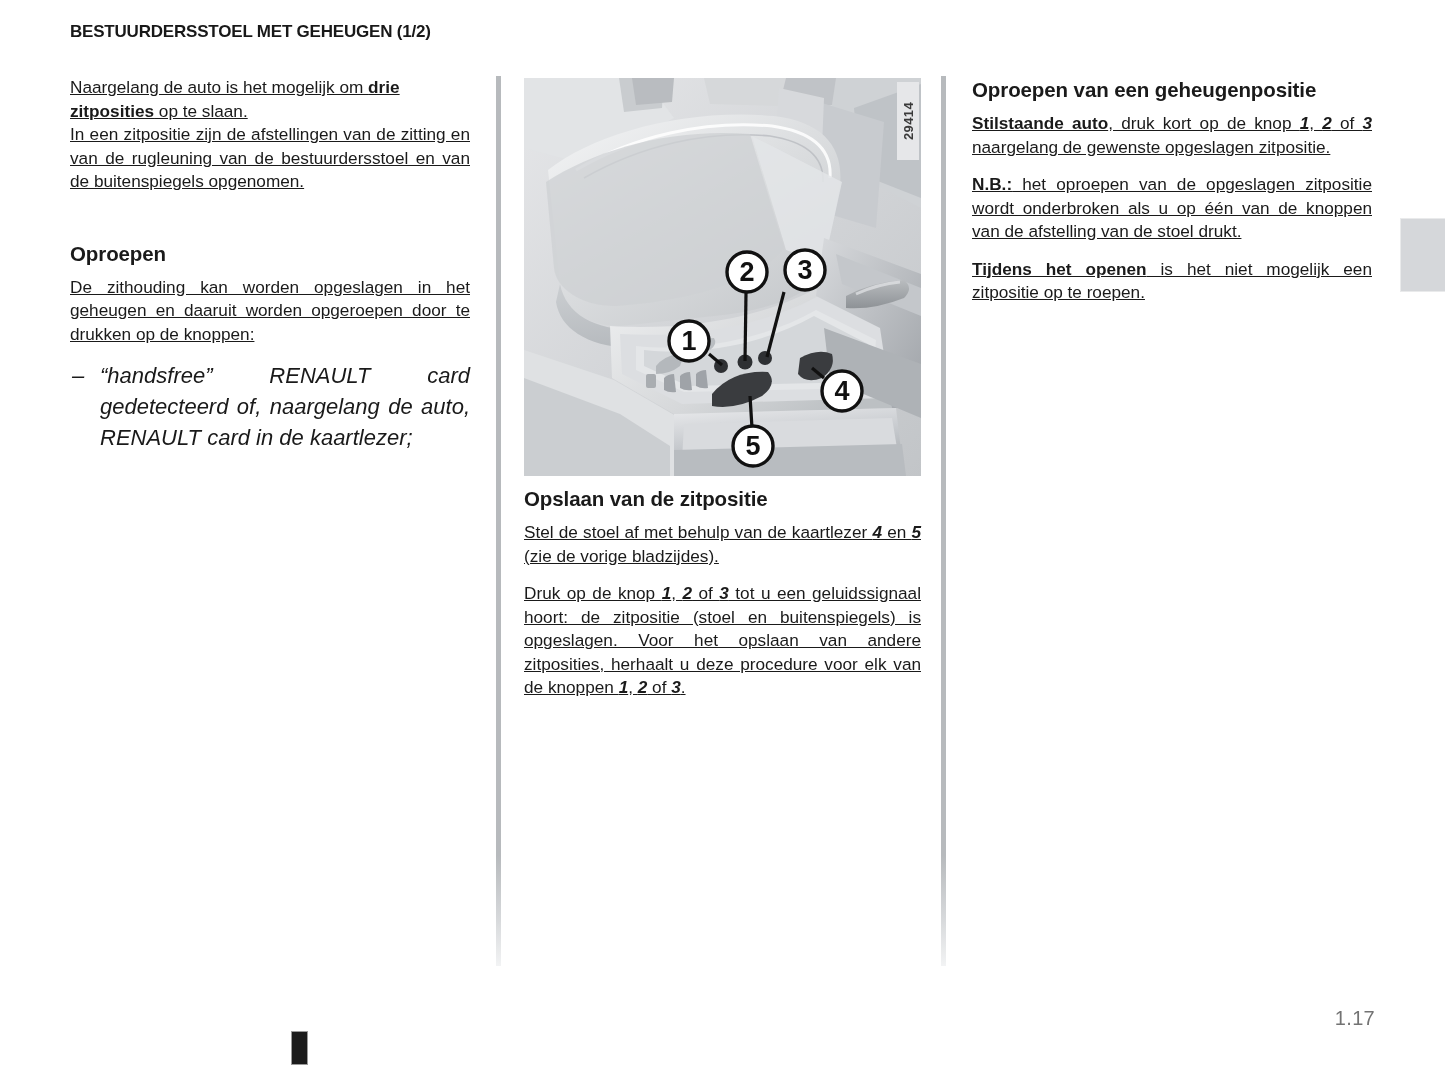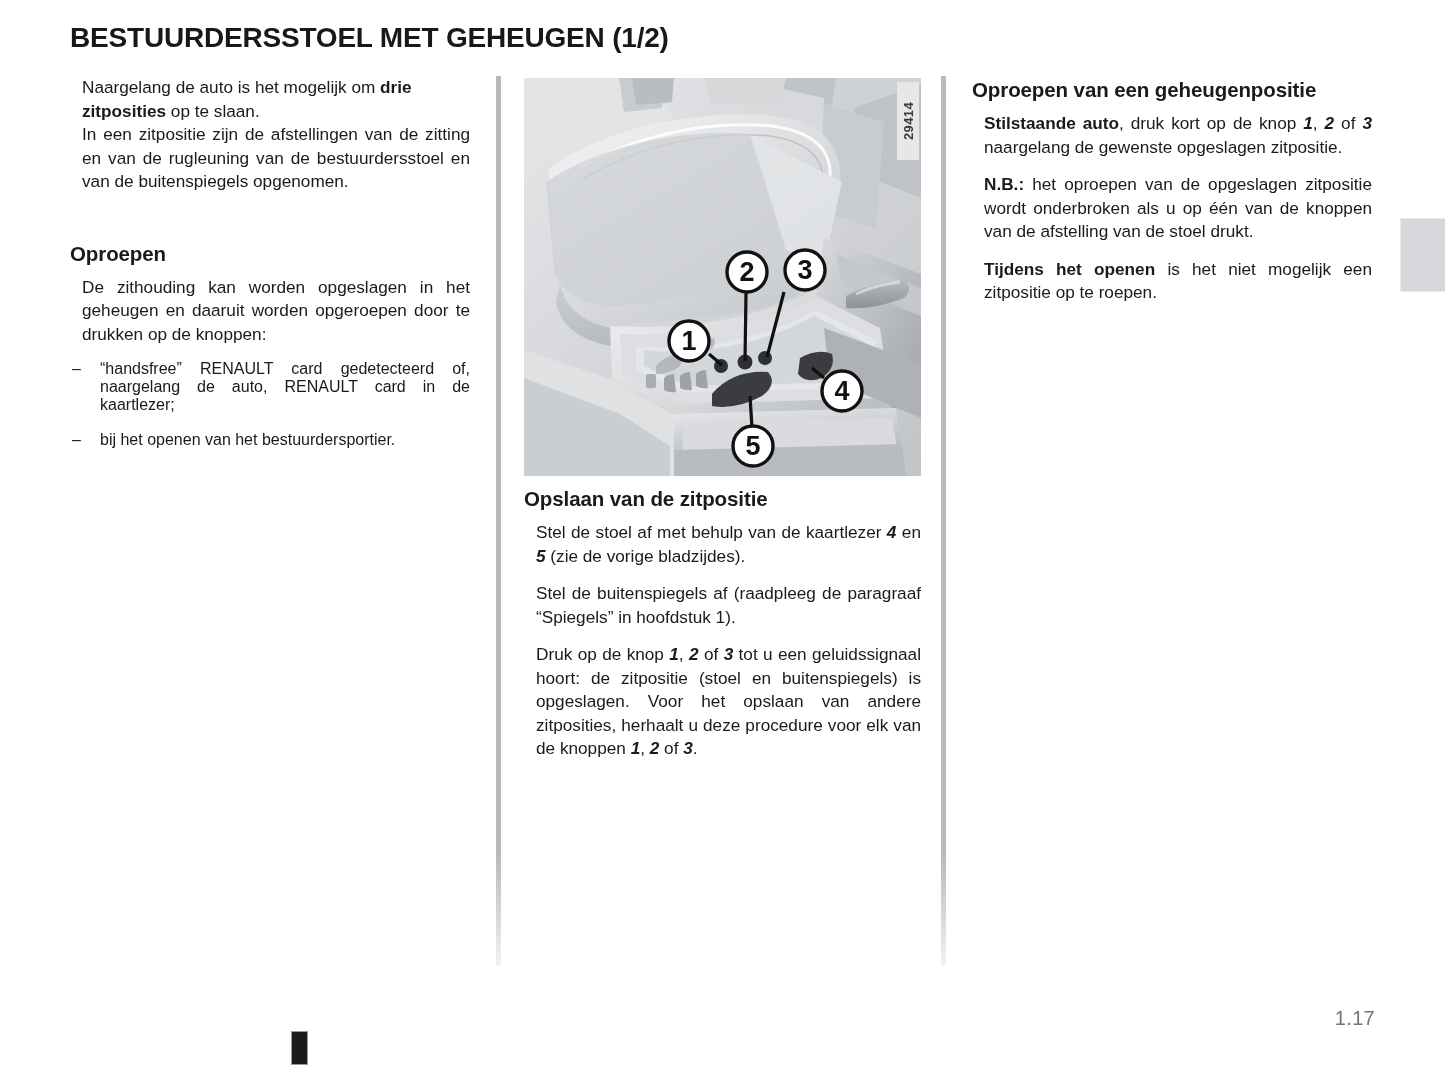--- a/index.html
+++ b/index.html
@@ -14,21 +14,21 @@
     overflow: hidden;
     font-family: "Liberation Sans", sans-serif;
     color: #1a1a1a;
   }
 
   
   .page-title {
     position: absolute;
     left: 70px;
     top: 22px;
-    font-size: 28px;
+    font-size: 17px;
     font-weight: bold;
     letter-spacing: -0.2px;
     color: #181818;
     white-space: nowrap;
   }
 
   
   .col-sep {
     position: absolute;
     top: 76px;
@@ -53,25 +53,26 @@
     border-left: 1px solid #e9eaeb;
     border-bottom: 1px solid #e9eaeb;
   }
 
   
   .col { position: absolute; }
   .col-left   { left: 70px;  top: 76px;  width: 400px; }
   .col-right  { left: 972px; top: 76px;  width: 400px; }
 
   p.body {
-    margin: 0 0 14px 12px;
+    margin: 0 0 14px 0;
     font-size: 17.2px;
     line-height: 23.5px;
     text-align: justify;
     text-justify: inter-word;
+    text-decoration: underline;
   }
   p.body.tight { margin-bottom: 0; }
   p.body.nojust { text-align: left; }
 
   h2.section {
     margin: 0 0 9px 0;
     font-size: 20.5px;
     font-weight: bold;
     line-height: 27px;
     letter-spacing: -0.1px;
@@ -80,23 +81,24 @@
 
   b { font-weight: bold; }
   i.num { font-style: italic; font-weight: bold; }
 
   
   ul.dashlist { list-style: none; margin: 0; padding: 0; }
   ul.dashlist li {
     position: relative;
     padding-left: 30px;
     margin-bottom: 17px;
-    font-size: 16px;
-    line-height: 18px;
+    font-size: 22px;
+    line-height: 31px;
     text-align: justify;
+    font-style: italic;
   }
   ul.dashlist li::before {
     content: "\2013";
     position: absolute;
     left: 2px;
     top: 0;
   }
 
   
   .figure {
@@ -164,21 +166,20 @@
   <p class="body nojust tight"><span>Naargelang de auto is het mogelijk om </span><b>drie zitposities</b><span> op te slaan.</span></p>
 
   <p class="body">In een zitpositie zijn de afstellingen van de zitting en van de rugleuning van de bestuurdersstoel en van de buitenspiegels opgenomen.</p>
 
   <h2 class="section gap-top">Oproepen</h2>
 
   <p class="body">De zithouding kan worden opgeslagen in het geheugen en daaruit worden opgeroepen door te drukken op de knoppen:</p>
 
   <ul class="dashlist">
     <li>“handsfree” RENAULT card gedetecteerd of, naargelang de auto, RENAULT card in de kaartlezer;</li>
-    <li>bij het openen van het bestuurdersportier.</li>
   </ul>
 
 </div>
 
 <div class="figure">
   <svg viewBox="0 0 397 398" preserveAspectRatio="none">
     <defs>
       <linearGradient id="gBack" x1="0" y1="0" x2="1" y2="1">
         <stop offset="0" stop-color="#e6e7e9"></stop>
         <stop offset="0.5" stop-color="#d3d5d8"></stop>
@@ -310,21 +311,20 @@
     <span>29414</span>
   </div>
 </div>
 
 <div class="col" style="left:524px; top:485px; width:397px;">
 
   <h2 class="section">Opslaan van de zitpositie</h2>
 
   <p class="body"><span>Stel de stoel af met behulp van de kaartlezer </span><i class="num">4</i><span> en </span><i class="num">5</i><span> (zie de vorige bladzijdes).</span></p>
 
-  <p class="body">Stel de buitenspiegels af (raadpleeg de paragraaf “Spiegels” in hoofdstuk 1).</p>
 
 
   <p class="body"><span>Druk op de knop </span><i class="num">1</i><span>, </span><i class="num">2</i><span> of </span><i class="num">3</i><span>  tot u een geluidssignaal hoort: de zitpositie (stoel en buitenspiegels) is opgeslagen. Voor het opslaan van andere zitposities, herhaalt u deze procedure voor elk van de knoppen </span><i class="num">1</i><span>, </span><i class="num">2</i><span> of </span><i class="num">3</i><span>.</span></p>
 
 </div>
 
 <div class="col col-right">
 
   <h2 class="section">Oproepen van een geheugenpositie</h2>
 

